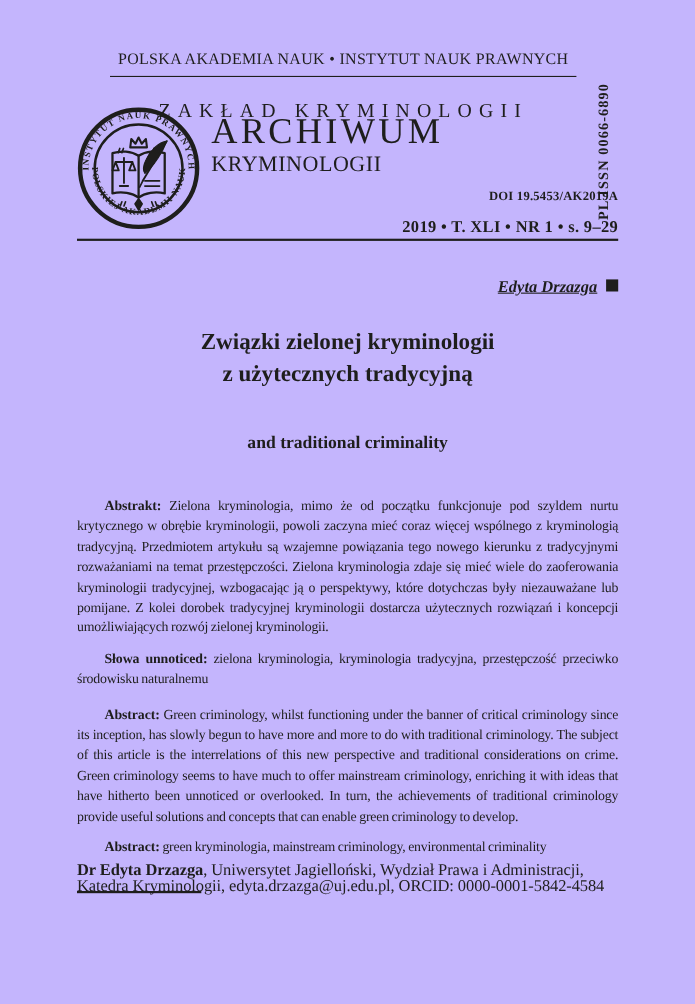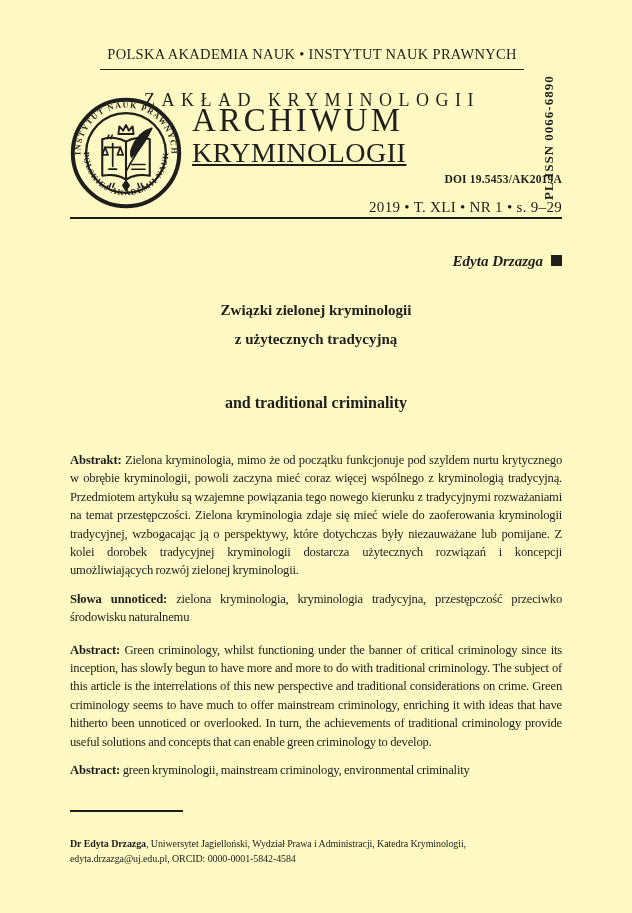--- a/index.html
+++ b/index.html
@@ -1,19 +1,19 @@
 <!DOCTYPE html>
 <html><head>
 <meta charset="utf-8">
 <style>
   html,body{margin:0;padding:0;background:#ffffff;}
   .page{
     position:relative;
     width:632px;height:913px;
-    background:#fef9c3;
+    background:#c4b5fd;
     font-family:"Liberation Serif", serif;
     color:#1e1e1c;
     overflow:hidden;
   }
   
   .masthead{
     position:absolute;left:100px;top:46px;width:424px;
     text-align:center;
   }
   .pub-line{
@@ -24,70 +24,70 @@
     margin-top:6px;border-top:1.6px solid #1e1e1c;height:0;
   }
   .dept-line{
     margin-top:20px;font-size:18px;letter-spacing:6.5px;white-space:nowrap;
   }
   .logo{position:absolute;left:69px;top:93px;width:114px;height:120px;}
   .journal-title{
     position:absolute;left:192px;top:104px;width:252px;text-align:left;
   }
   .jt1{font-size:33px;letter-spacing:3px;line-height:1.0;white-space:nowrap;}
-  .jt2{font-size:28px;letter-spacing:0.5px;line-height:1.0;margin-top:2px;white-space:nowrap;text-decoration:underline;}
+  .jt2{font-size:20px;letter-spacing:0.5px;line-height:1.0;margin-top:2px;white-space:nowrap;}
   .issn{
     position:absolute;left:541px;top:48px;height:152px;
     writing-mode:vertical-rl;transform:rotate(180deg);
     font-weight:bold;font-size:13px;letter-spacing:1px;white-space:nowrap;
   }
   .doi{
     position:absolute;right:70px;top:173px;
     font-weight:bold;font-size:11.5px;letter-spacing:0.2px;
   }
   .issue{
     position:absolute;right:70px;top:199px;
-    font-weight:normal;font-size:15px;letter-spacing:0.3px;
+    font-weight:bold;font-size:15px;letter-spacing:0.3px;
   }
   .rule-full{
     position:absolute;left:70px;right:70px;top:217px;height:2px;background:#1e1e1c;
   }
   
   .author-line{
     position:absolute;right:70px;top:253px;
-    font-weight:bold;font-style:italic;font-size:15px;
+    font-weight:bold;font-style:italic;font-size:15px;text-decoration:underline;
   }
   .author-square{
     display:inline-block;width:11px;height:11px;background:#1e1e1c;
     margin-left:8px;font-style:normal;
   }
   .title-pl{
     position:absolute;left:70px;top:296px;width:492px;margin:0;
-    text-align:center;font-size:15px;font-weight:bold;line-height:29px;
+    text-align:center;font-size:21px;font-weight:bold;line-height:29px;
   }
   .title-en{
     position:absolute;left:70px;top:370px;width:492px;margin:0;
     text-align:center;font-size:16px;font-weight:bold;line-height:22px;
   }
   
   .body-col{
     position:absolute;left:70px;top:451px;width:492px;
     font-size:12.6px;line-height:18.4px;
     letter-spacing:-0.2px;word-spacing:-0.5px;
   }
   .para{margin:0 0 10px 0;text-align:justify;}
   .para.kw{margin-bottom:14px;}
-  .para b{letter-spacing:-0.1px;}
+  .para b{letter-spacing:-0.1px;margin-left:25px;}
   
   .footnote-rule{
     position:absolute;left:70px;top:810px;width:113px;height:1.6px;background:#1e1e1c;
   }
   .footnote{
-    position:absolute;left:70px;top:836px;width:492px;
-    font-size:10px;line-height:15px;letter-spacing:-0.1px;
+    position:absolute;left:70px;top:784px;width:492px;
+    font-size:15px;line-height:15px;letter-spacing:-0.1px;
   }
 </style>
 </head>
 <body>
 
 <div class="page">
 
   <header class="masthead">
     <div class="pub-line">POLSKA AKADEMIA NAUK • INSTYTUT NAUK PRAWNYCH</div>
     <div class="pub-rule"></div>
@@ -161,21 +161,21 @@
 
   <h2 class="title-en">
     <br>
     <span>and traditional criminality</span>
   </h2>
 
   <main class="body-col">
     <p class="para"><b>Abstrakt:</b> <span>Zielona kryminologia, mimo że od początku funkcjonuje pod szyldem nurtu krytycznego w obrębie kryminologii, powoli zaczyna mieć coraz więcej wspólnego z kryminologią tradycyjną. Przedmiotem artykułu są wzajemne powiązania tego nowego kierunku z tradycyjnymi rozważaniami na temat przestępczości. Zielona kryminologia zdaje się mieć wiele do zaoferowania kryminologii tradycyjnej, wzbogacając ją o perspektywy, które dotychczas były niezauważane lub pomijane. Z kolei dorobek tradycyjnej kryminologii dostarcza użytecznych rozwiązań i koncepcji umożliwiających rozwój zielonej kryminologii.</span></p>
     <p class="para kw"><b>Słowa unnoticed:</b> <span>zielona kryminologia, kryminologia tradycyjna, przestępczość przeciwko środowisku naturalnemu</span></p>
     <p class="para"><b>Abstract:</b> <span>Green criminology, whilst functioning under the banner of critical criminology since its inception, has slowly begun to have more and more to do with traditional criminology. The subject of this article is the interrelations of this new perspective and traditional considerations on crime. Green criminology seems to have much to offer mainstream criminology, enriching it with ideas that have hitherto been unnoticed or overlooked. In turn, the achievements of traditional criminology provide useful solutions and concepts that can enable green criminology to develop.</span></p>
-    <p class="para kw"><b>Abstract:</b> <span>green kryminologii, mainstream criminology, environmental criminality</span></p>
+    <p class="para kw"><b>Abstract:</b> <span>green kryminologia, mainstream criminology, environmental criminality</span></p>
   </main>
 
   <div class="footnote-rule"></div>
 
   <div class="footnote">
     <b>Dr Edyta Drzazga</b><span>, Uniwersytet Jagielloński, Wydział Prawa i Administracji, Katedra Kryminologii, edyta.drzazga@uj.edu.pl, ORCID: 0000-0001-5842-4584</span>
   </div>
 
 </div>
 

